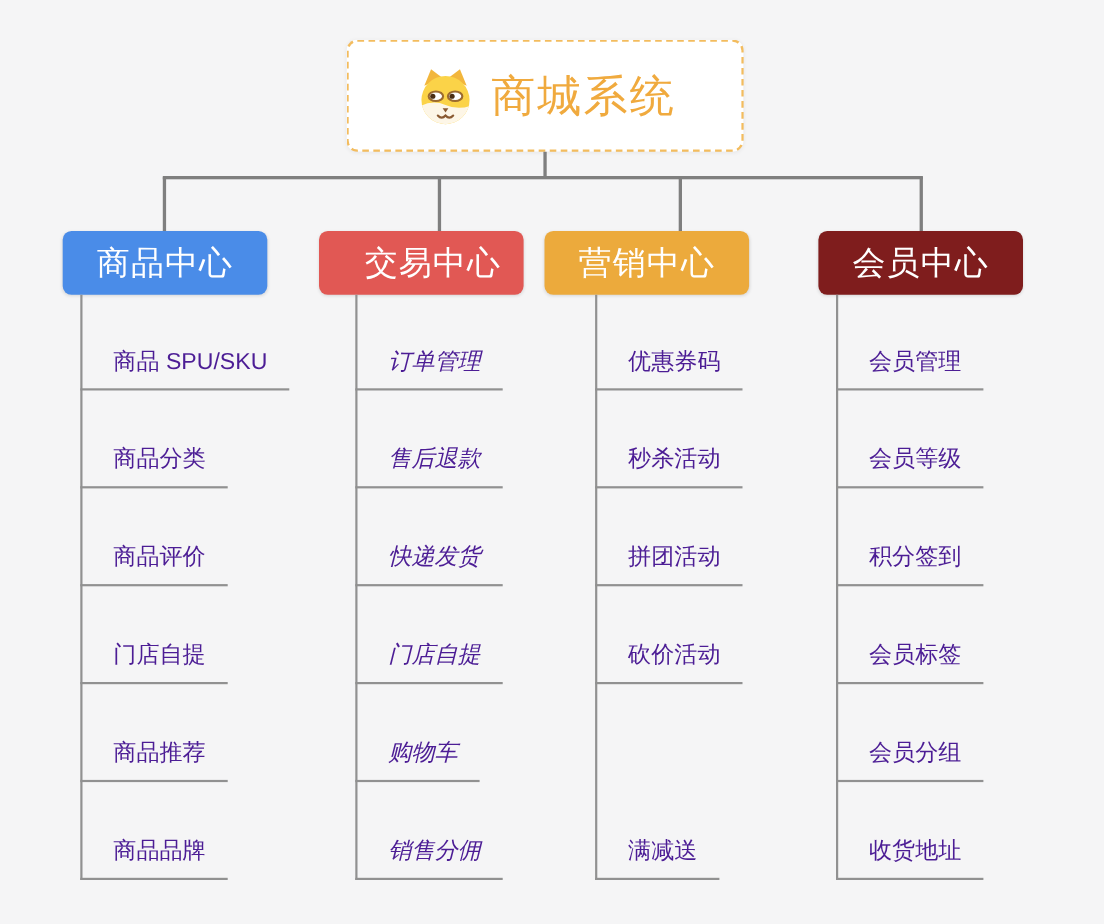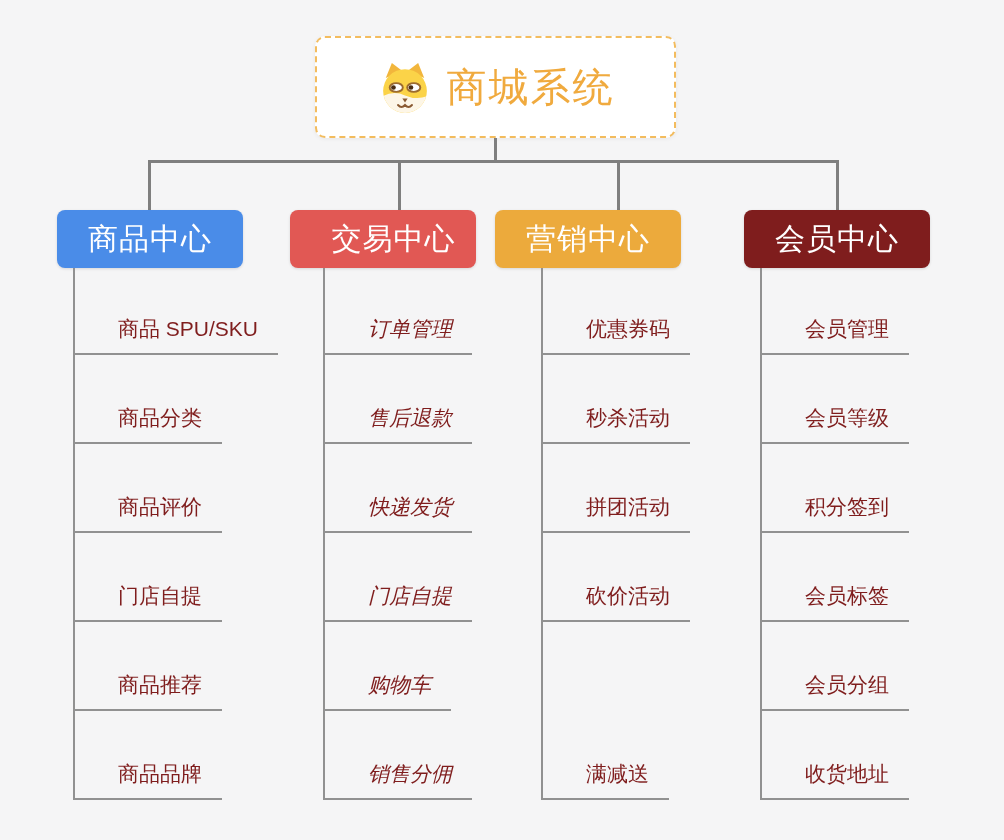--- a/index.html
+++ b/index.html
@@ -52,22 +52,22 @@
 
   
   .spine{position:absolute;top:268px;width:2px;height:532px;background:var(--leafline);}
   .s0{left:73px;} .s1{left:323px;} .s2{left:541px;} .s3{left:760px;}
 
   
   .leaf{
     position:absolute;
     display:inline-block;
     white-space:nowrap;
-    font-size:21px;line-height:30px;color:#7f1d1d;
-    padding:0 20px 9px 45px;
+    font-size:21px;line-height:30px;color:#4c1d95;
+    padding:0 20px 9px 30px;
     border-bottom:2px solid var(--leafline);
     cursor:pointer;
   }
   .c0{left:73px;} .c1{left:323px;font-style:italic;} .c2{left:541px;} .c3{left:760px;}
   .r0{top:314px;} .r1{top:403px;} .r2{top:492px;}
   .r3{top:581px;} .r4{top:670px;} .r5{top:759px;}
 </style>
 </head>
 <body>
 

